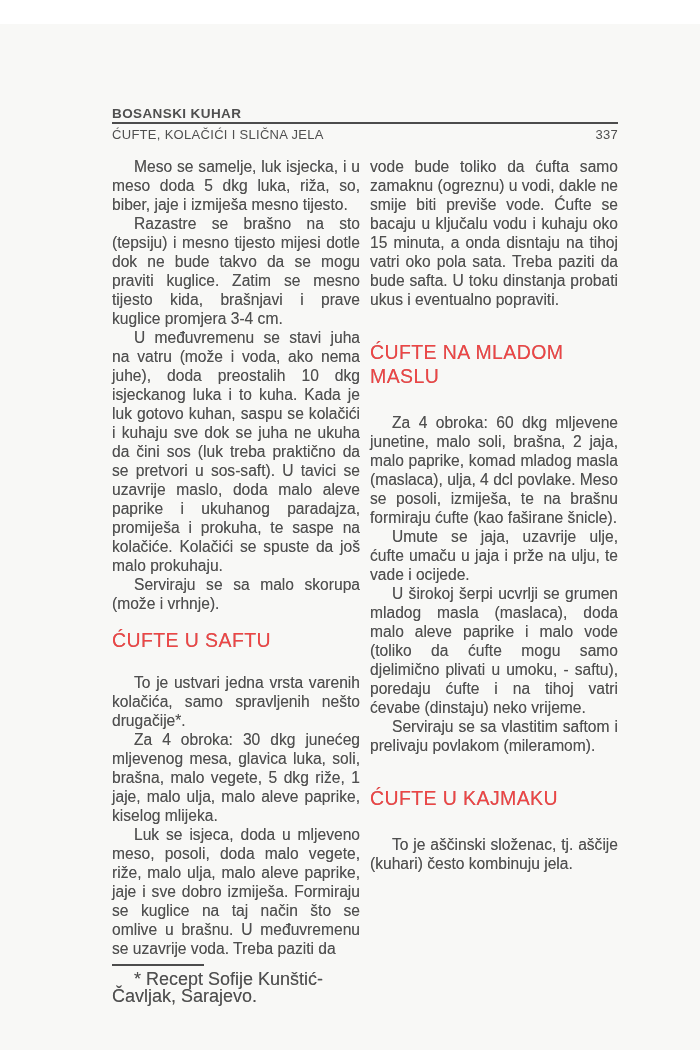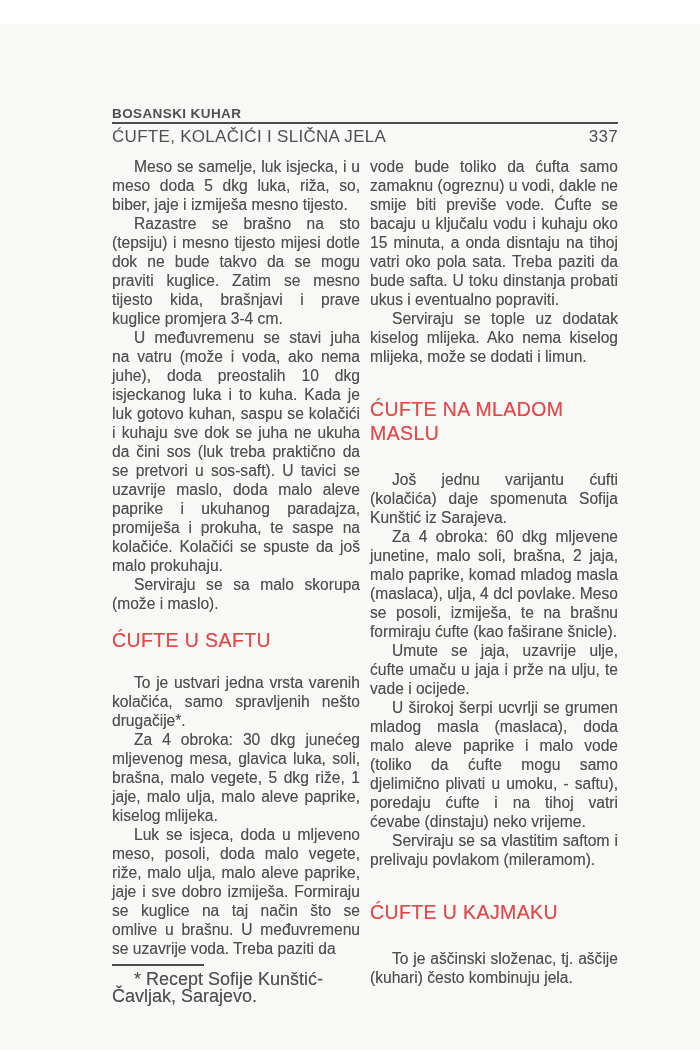--- a/index.html
+++ b/index.html
@@ -14,21 +14,21 @@
   }
   
   .running-head { position:absolute; left:112px; top:82px; width:506px; }
   .book-title {
     font-weight:bold; font-size:13.5px; letter-spacing:.4px;
     color: var(--text-color,#4f4f4f);
   }
   .head-rule { height:2px; background: var(--rule-color,#4c4c4c); margin-top:1px; }
   .chapter-row {
     display:flex; justify-content:space-between;
-    font-size:17px; letter-spacing:.3px; margin-top:3px;
+    font-size:13px; letter-spacing:.3px; margin-top:3px;
   }
   
   .col {
     position:absolute; top:133px; width:248px;
     font-size:15.6px; line-height:19px;
     text-align:justify; text-justify:inter-word;
     text-shadow:0 0 .35px rgba(90,90,90,.55);
   }
   .col-left  { left:112px; }
   .col-right { left:370px; }
@@ -56,36 +56,34 @@
     <div class="chapter-row">
       <span>ĆUFTE, KOLAČIĆI I SLIČNA JELA</span>
       <span>337</span>
     </div>
   </div>
 
   <div class="col col-left">
     <p>Meso se samelje, luk isjecka, i u meso doda 5 dkg luka, riža, so, biber, jaje i izmiješa mesno tijesto.</p>
     <p>Razastre se brašno na sto (tepsiju) i mesno tijesto mijesi dotle dok ne bude takvo da se mogu praviti kuglice. Zatim se mesno tijesto kida, brašnjavi i prave kuglice promjera 3-4 cm.</p>
     <p>U međuvremenu se stavi juha na vatru (može i voda, ako nema juhe), doda preostalih 10 dkg isjeckanog luka i to kuha. Kada je luk gotovo kuhan, saspu se kolačići i kuhaju sve dok se juha ne ukuha da čini sos (luk treba praktično da se pretvori u sos-saft). U tavici se uzavrije maslo, doda malo aleve paprike i ukuhanog paradajza, promiješa i prokuha, te saspe na kolačiće. Kolačići se spuste da još malo prokuhaju.</p>
-    <p>Serviraju se sa malo skorupa (može i maslo).</p>
+    <p>Serviraju se sa malo skorupa (može i vrhnje).</p>
     <h2 class="recipe-heading">ĆUFTE U SAFTU</h2>
     <p>To je ustvari jedna vrsta varenih kolačića, samo spravljenih nešto drugačije*.</p>
     <p>Za 4 obroka: 30 dkg junećeg mljevenog mesa, glavica luka, soli, brašna, malo vegete, 5 dkg riže, 1 jaje, malo ulja, malo aleve paprike, kiselog mlijeka.</p>
     <p>Luk se isjeca, doda u mljeveno meso, posoli, doda malo vegete, riže, malo ulja, malo aleve paprike, jaje i sve dobro izmiješa. Formiraju se kuglice na taj način što se omlive u brašnu. U međuvremenu se uzavrije voda. Treba paziti da</p>
     <div class="footnote">
       <div class="footnote-rule"></div>
       <p class="footnote-text">* Recept Sofije Kunštić-Čavljak, Sarajevo.</p>
     </div>
   </div>
 
   <div class="col col-right">
     <p class="cont">vode bude toliko da ćufta samo zamaknu (ogreznu) u vodi, dakle ne smije biti previše vode. Ćufte se bacaju u ključalu vodu i kuhaju oko 15 minuta, a onda disntaju na tihoj vatri oko pola sata. Treba paziti da bude safta. U toku dinstanja probati ukus i eventualno popraviti.</p>
-    <p>Serviraju se tople uz dodatak kiselog mlijeka. Ako nema kiselog mlijeka, može se dodati i limun.</p>
     <h2 class="recipe-heading">ĆUFTE NA MLADOM MASLU</h2>
-    <p>Još jednu varijantu ćufti (kolačića) daje spomenuta Sofija Kunštić iz Sarajeva.</p>
     <p>Za 4 obroka: 60 dkg mljevene junetine, malo soli, brašna, 2 jaja, malo paprike, komad mladog masla (maslaca), ulja, 4 dcl povlake. Meso se posoli, izmiješa, te na brašnu formiraju ćufte (kao faširane šnicle).</p>
     <p>Umute se jaja, uzavrije ulje, ćufte umaču u jaja i prže na ulju, te vade i ocijede.</p>
     <p>U širokoj šerpi ucvrlji se grumen mladog masla (maslaca), doda malo aleve paprike i malo vode (toliko da ćufte mogu samo djelimično plivati u umoku, - saftu), poredaju ćufte i na tihoj vatri ćevabe (dinstaju) neko vrijeme.</p>
     <p>Serviraju se sa vlastitim saftom i prelivaju povlakom (mileramom).</p>
     <h2 class="recipe-heading">ĆUFTE U KAJMAKU</h2>
     <p>To je aščinski složenac, tj. aščije (kuhari) često kombinuju jela.</p>
   </div>
 
 </div>
 

